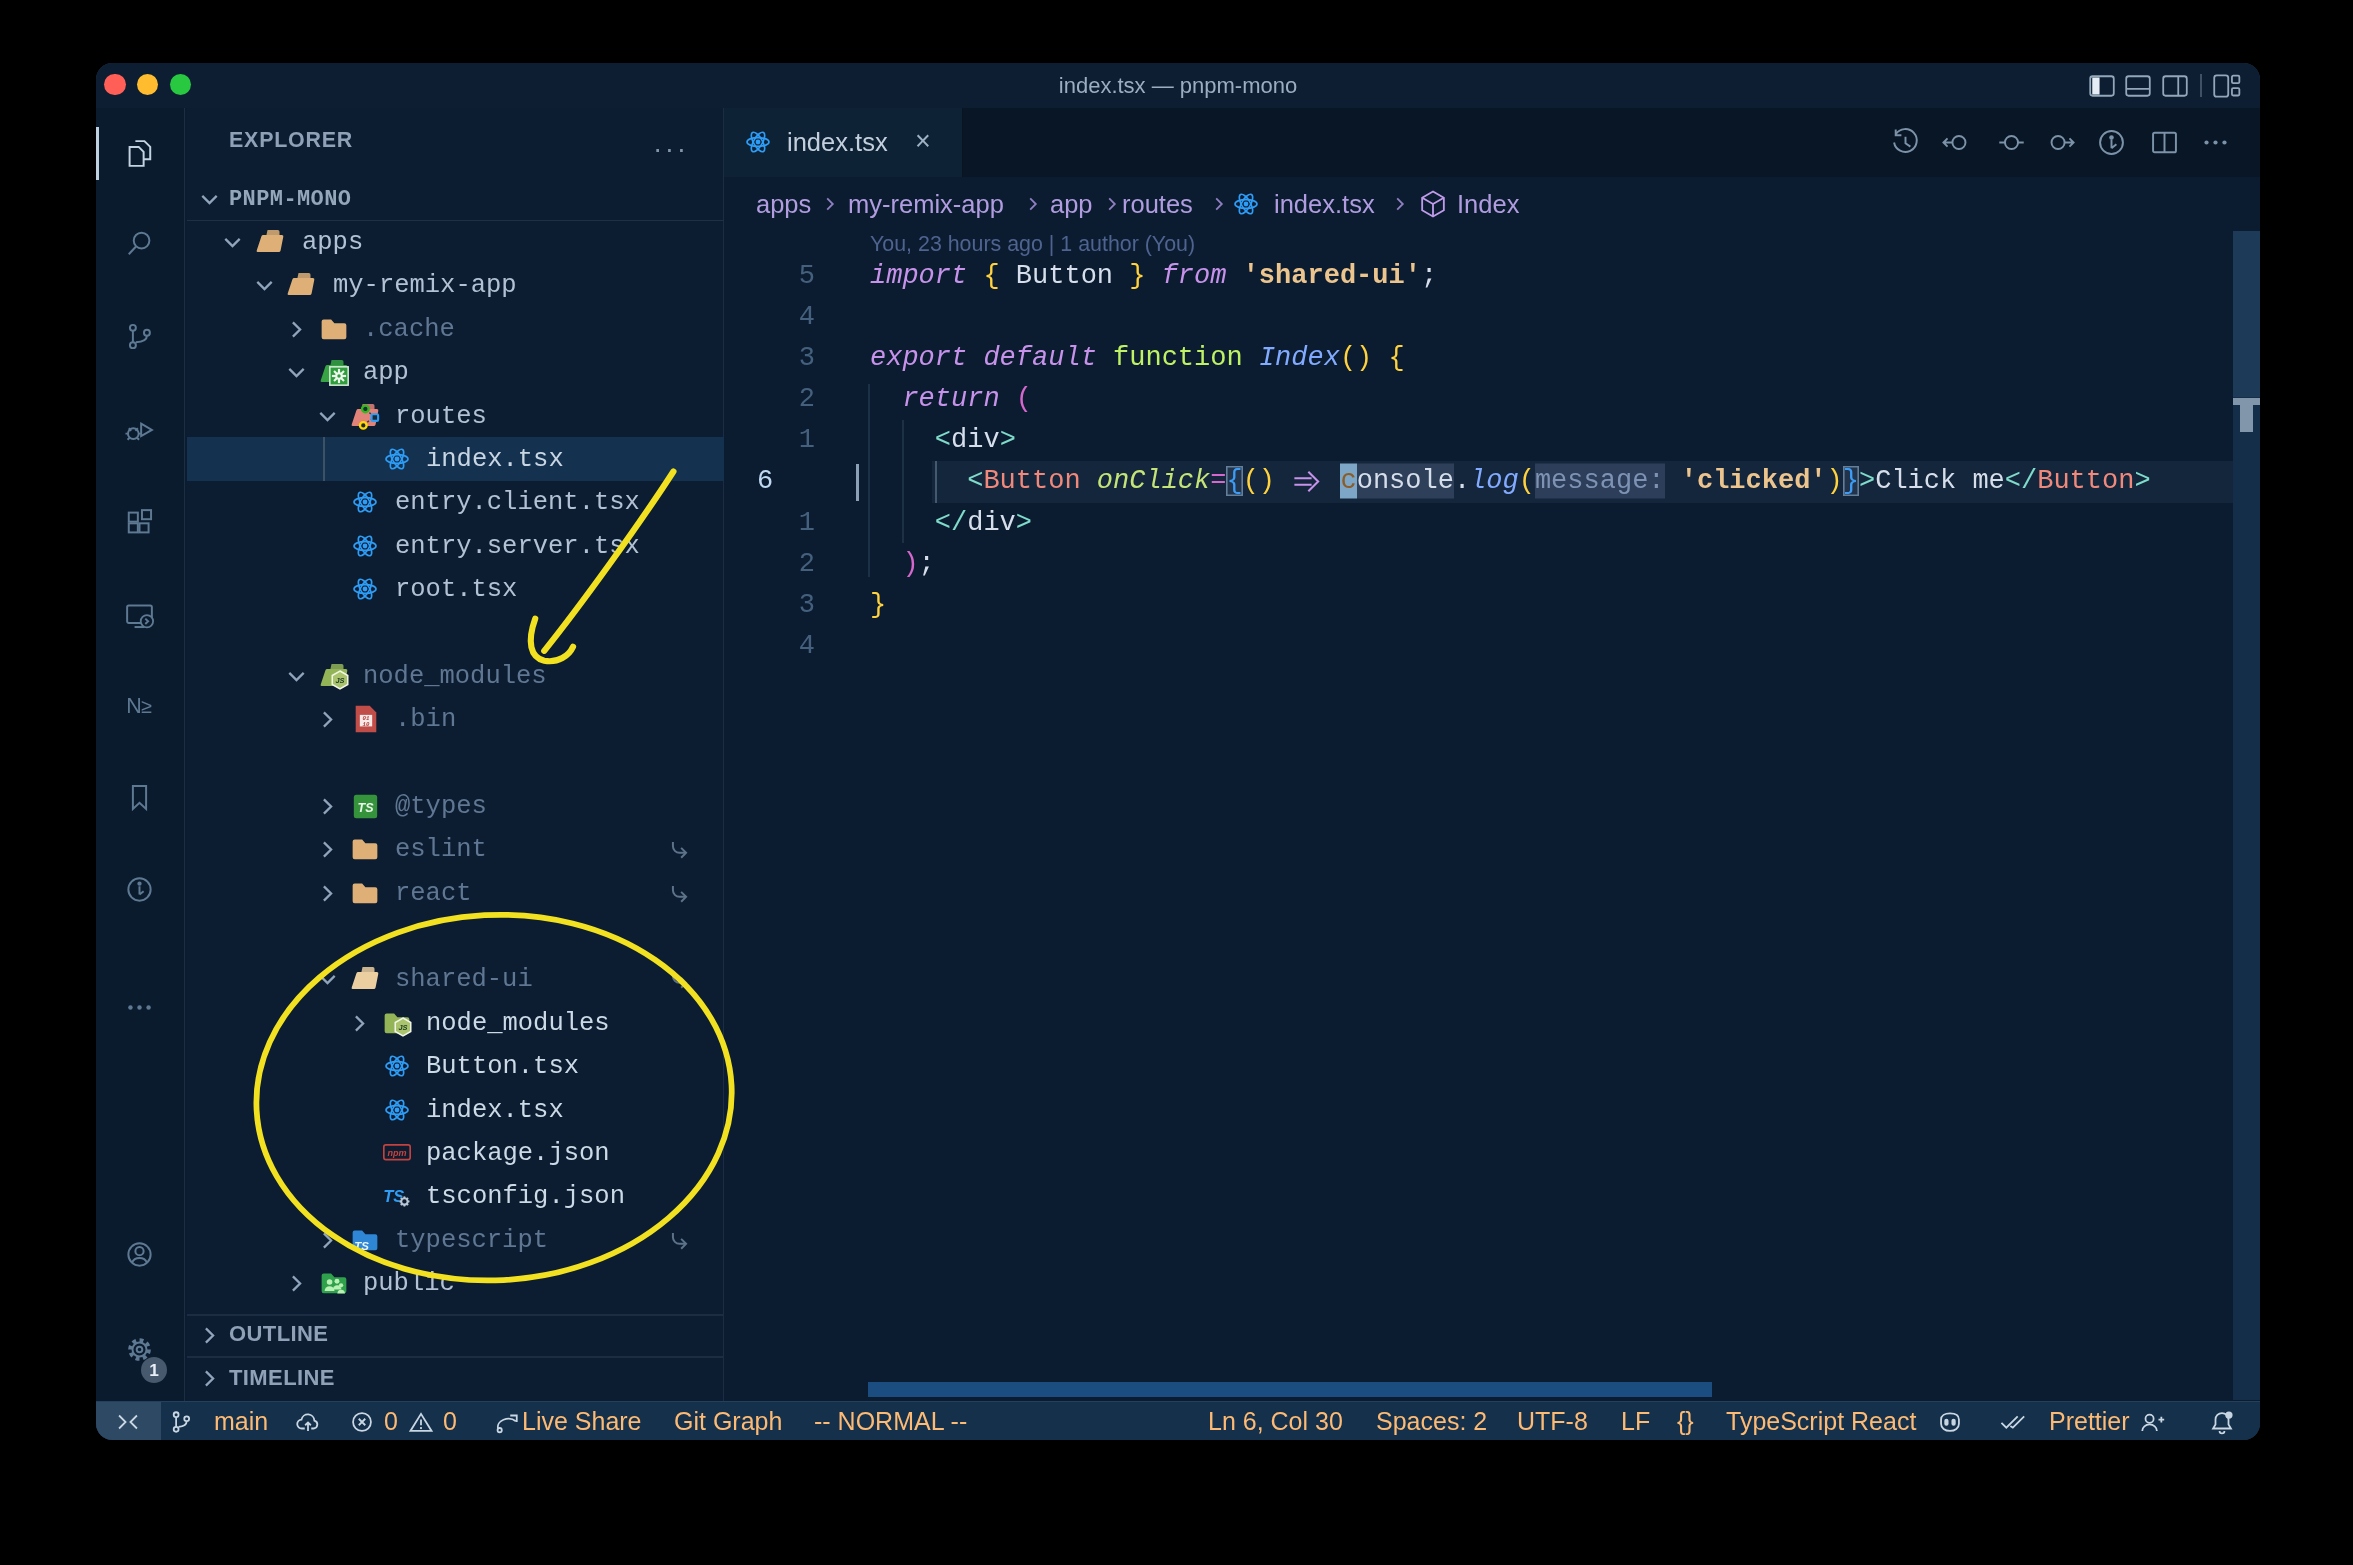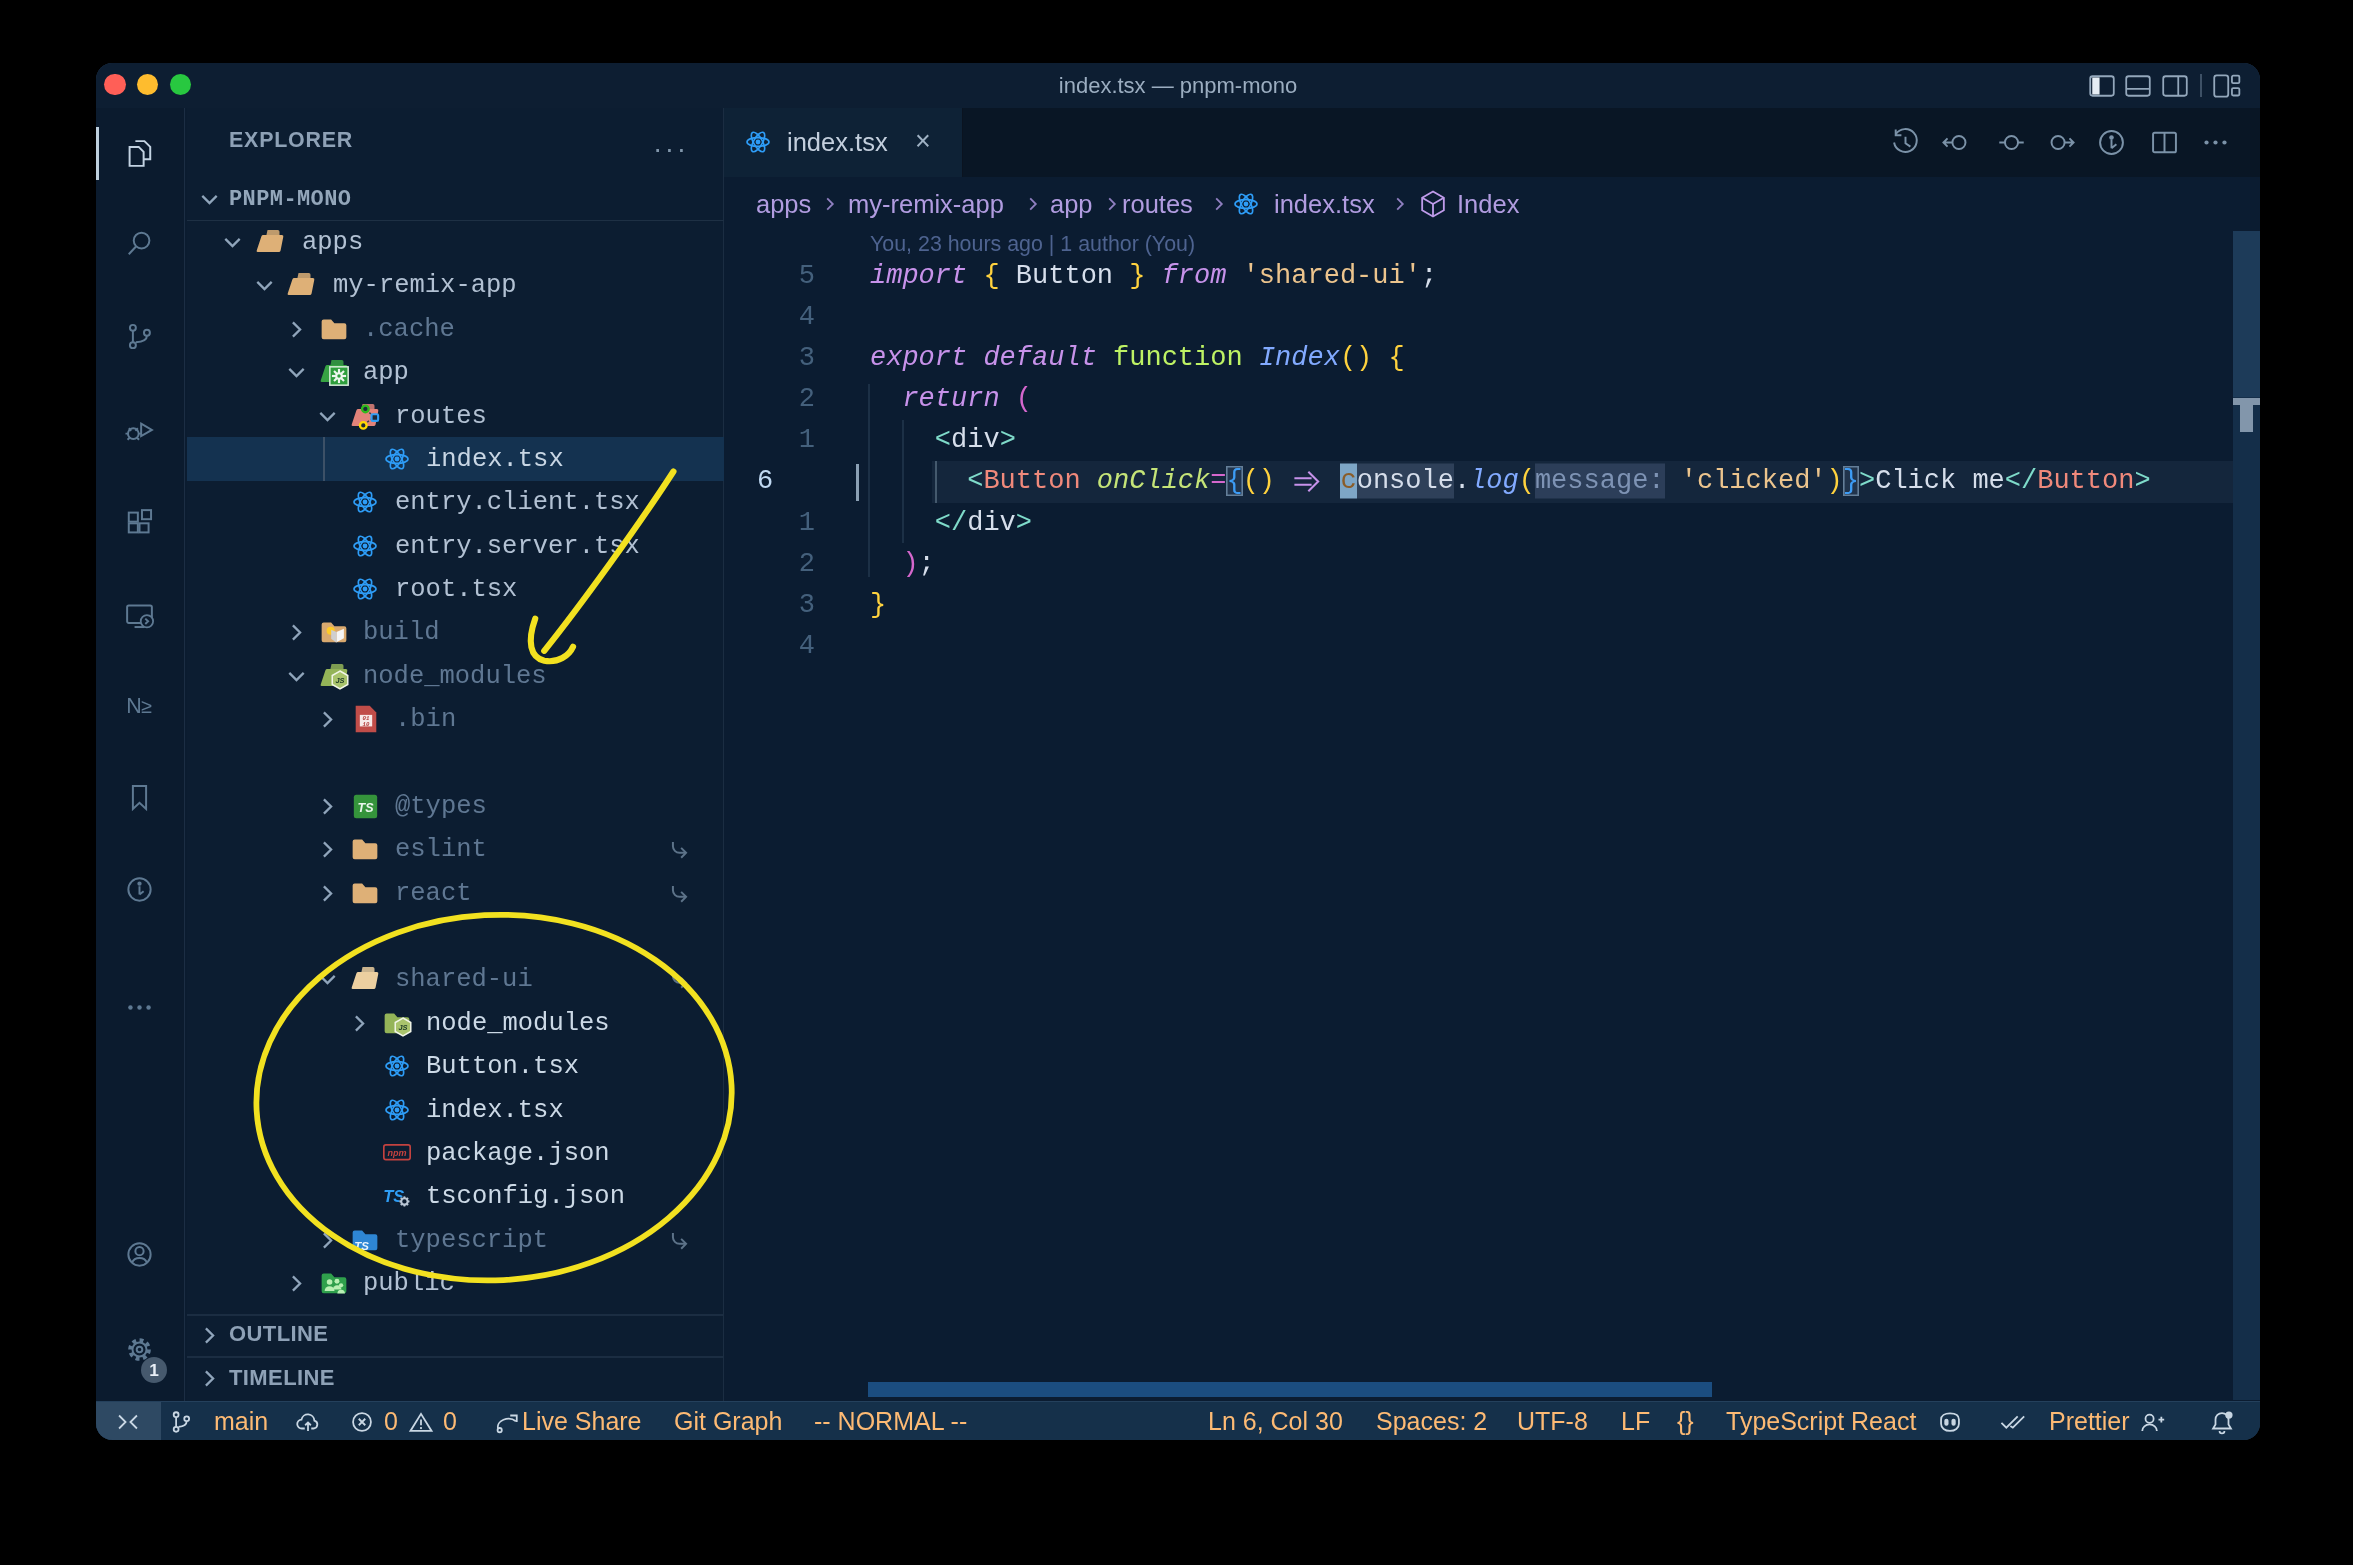--- a/index.html
+++ b/index.html
@@ -24,21 +24,21 @@
 #tabbar{position:absolute;left:0;top:0;width:1537px;height:69px;background:#091625;}
 #tab1{position:absolute;left:0;top:0;width:239px;height:69px;background:#0e2236;border-right:0.8px solid #0a1320;}
 #breadcrumbs{position:absolute;left:0;top:69px;width:1537px;height:54px;background:#0b1c31;color:#b19ce0;font-size:25.5px;}
 .bc{position:absolute;top:0;height:54px;line-height:54px;white-space:pre;}
 #code{position:absolute;left:0;top:123px;width:1537px;height:1169px;font-family:"Liberation Mono",monospace;font-size:27px;}
 .cl{position:absolute;left:146px;white-space:pre;line-height:41px;height:41px;color:#d6deeb;}
 .ln{position:absolute;width:91px;text-align:right;color:#44607c;line-height:41px;height:41px;font-size:27px;}
 .kw{color:#c792ea;font-style:italic;}
 .kwr{color:#bef264;}
 .fn{color:#82aaff;font-style:italic;}
-.str{color:#ecc48d;}
+.str{color:#ecc48d;font-weight:bold;}
 .gold{color:#ffd23e;}
 .pink{color:#d567cd;}
 .teal{color:#7fdbca;}
 .coral{color:#f0897b;}
 .attr{color:#c5e478;font-style:italic;}
 .blu{color:#3d9cf5;}
 .arr{display:inline-block;position:relative;width:33px;height:41px;vertical-align:bottom;}
 .cur{background:#7ea6c6;color:#8a5c28;box-shadow:0 2.5px 0 #7ea6c6,0 -2.5px 0 #7ea6c6;}
 .whl{background:#2e4059;box-shadow:0 2.5px 0 #2e4059,0 -2.5px 0 #2e4059;}
 .inlay{background:#2c3e59;color:#7e93b4;box-shadow:0 2.5px 0 #2c3e59,0 -2.5px 0 #2c3e59;}
@@ -277,36 +277,20 @@
         <div class="tlabel" style="left:208px">entry.server.tsx</div>
       </div>
 <div class="trow " style="top:459px">
         <div class="ficon" style="left:164px">
           <svg class="abs" style="left:0.8px;top:0.8px;width:26px;height:26px" viewBox="0 0 32 32" width="26" height="26">
             <use href="#react"></use>
           </svg>
         </div>
         <div class="tlabel" style="left:208px">root.tsx</div>
       </div>
-<div class="trow dim" style="top:502px">
-        <svg class="chev" style="left:98px" viewBox="0 0 28 28" width="23" height="23">
-          <use href="#chev-r"></use>
-        </svg>
-        <div class="ficon" style="left:133px">
-          <svg class="abs" style="left:0;top:0;width:28px;height:28px;color:#d9a96f" viewBox="0 0 34 34" width="28" height="28">
-            <use href="#fold-c"></use>
-          </svg>
-          <svg class="abs" style="left:5px;top:6.6px;width:23px;height:21.4px" viewBox="0 0 28 26">
-            <circle cx="7" cy="7" r="5" fill="#ffca28"></circle>
-            <path d="M14 8.5 l9 -4 v11.5 l-9 5 z" fill="#f5f5f5"></path>
-            <path d="M14 8.5 l-6.5 -2.8 v11 l6.5 5 z" fill="#cfcfcf"></path>
-          </svg>
-        </div>
-        <div class="tlabel" style="left:176px">build</div>
-      </div>
 <div class="trow dim" style="top:546px">
         <svg class="chev" style="left:98px" viewBox="0 0 28 28" width="23" height="23">
           <use href="#chev-d"></use>
         </svg>
         <div class="ficon" style="left:133px">
           <svg class="abs" style="left:0;top:0;width:28px;height:28px;color:#94b458" viewBox="0 0 34 34" width="28" height="28">
             <use href="#fold-o"></use>
           </svg>
           <svg class="abs" style="left:10.7px;top:7.4px;width:18px;height:20px" viewBox="0 0 22 24">
             <path d="M11 1 L20.5 6.5 V17.5 L11 23 L1.5 17.5 V6.5 Z" fill="#a9c46c" stroke="#f2f6e8" stroke-width="1.8"></path>

